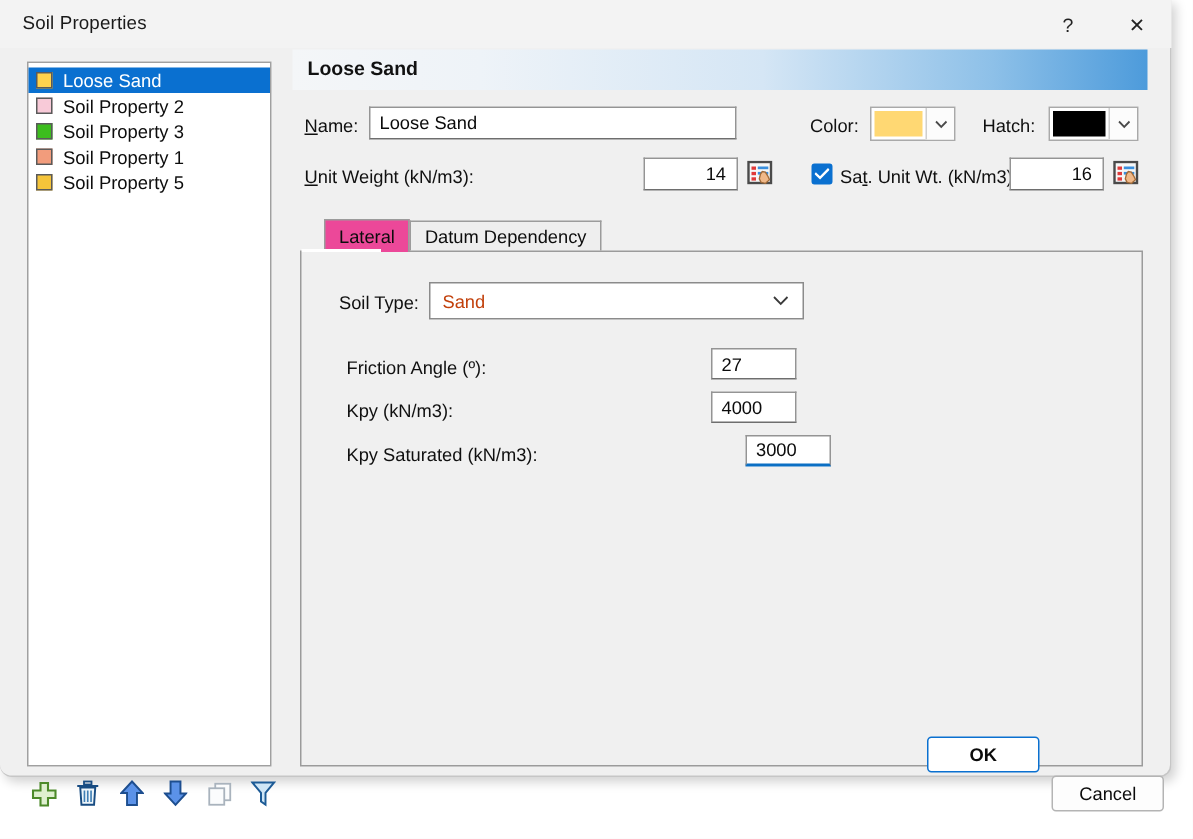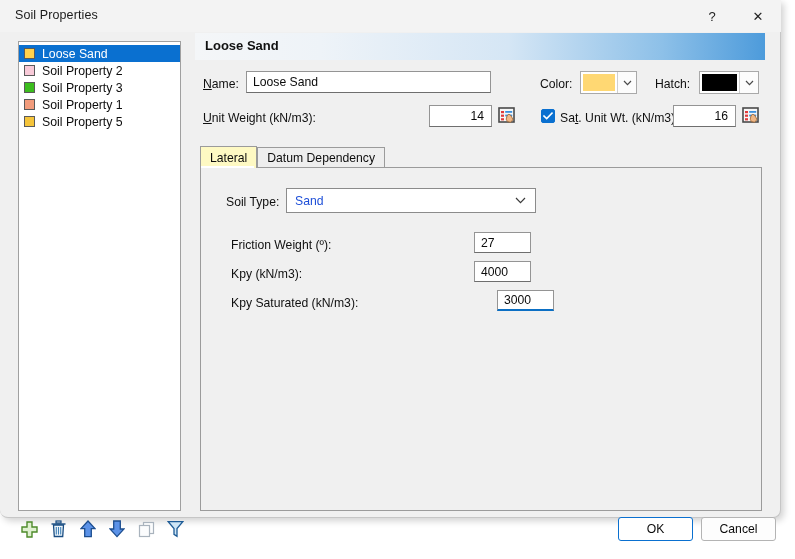--- a/index.html
+++ b/index.html
@@ -195,24 +195,25 @@
     padding: 0 9px;
     font-size: 12.2px;
     color: #0d0d0d;
     display: flex; align-items: center;
     background: #eeeeee;
     border: 1px solid #9b9b9b;
     border-bottom: none;
     cursor: default;
   }
   .tab.active {
-    background: #fef9c3;
+    background: #ec4899;
     height: 22px;
     position: relative;
     z-index: 3;
+    margin-left: 16px;
   }
   .tabpanel {
     position: absolute;
     left: 5px; top: 134px;
     width: 562px; height: 344px;
     background: #f0f0f0;
     border: 1px solid #9b9b9b;
     text-decoration: underline;
   }
   .tabpanel-white-notch {
@@ -222,21 +223,21 @@
     background: #ffffff;
     z-index: 4;
   }
 
   .select {
     position: absolute;
     height: 25px;
     background: #ffffff;
     border: 1px solid #8b8b8b;
     font-size: 12.2px;
-    color: #1d4ed8;
+    color: #c2410c;
     display: flex;
     align-items: center;
     padding-left: 8px;
     cursor: default;
   }
   .select .chev {
     position: absolute;
     right: 9px; top: 0; bottom: 0;
     display: flex; align-items: center;
   }
@@ -436,41 +437,41 @@
         <div class="lbl" style="left:25px; top:27px;">Soil Type:</div>
         <div class="select" style="left:85px; top:20px; width:250px;">
           <span>Sand</span>
           <span class="chev">
             <svg width="11" height="7" viewBox="0 0 11 7">
               <path d="M1 1 L5.5 5.6 L10 1" fill="none" stroke="#3a3a3a" stroke-width="1.2"></path>
             </svg>
           </span>
         </div>
 
-        <div class="lbl" style="left:30px; top:70px;">Friction Weight (º):</div>
+        <div class="lbl" style="left:30px; top:70px;">Friction Angle (º):</div>
         <div class="txtfield" style="left:273px; top:64px; width:57px; height:21px;">
           <span>27</span>
         </div>
 
         <div class="lbl" style="left:30px; top:99px;">Kpy (kN/m3):</div>
         <div class="txtfield" style="left:273px; top:93px; width:57px; height:21px;">
           <span>4000</span>
         </div>
 
         <div class="lbl" style="left:30px; top:128px;">Kpy Saturated (kN/m3):</div>
         <div class="txtfield focused" style="left:273px; top:122px; width:57px; height:21px;">
           <span>3000</span>
         </div>
 
       </div>
       <div class="tabpanel-white-notch"></div>
 
     </div>
 
-    <div class="btn default" style="left:618px; top:517px; width:75px;">
+    <div class="btn default" style="left:618px; top:491px; width:75px;font-weight:bold;">
       <span>OK</span>
     </div>
     <div class="btn" style="left:701px; top:517px; width:75px;">
       <span>Cancel</span>
     </div>
 
   </div>
 </div>
 
 </body></html>

